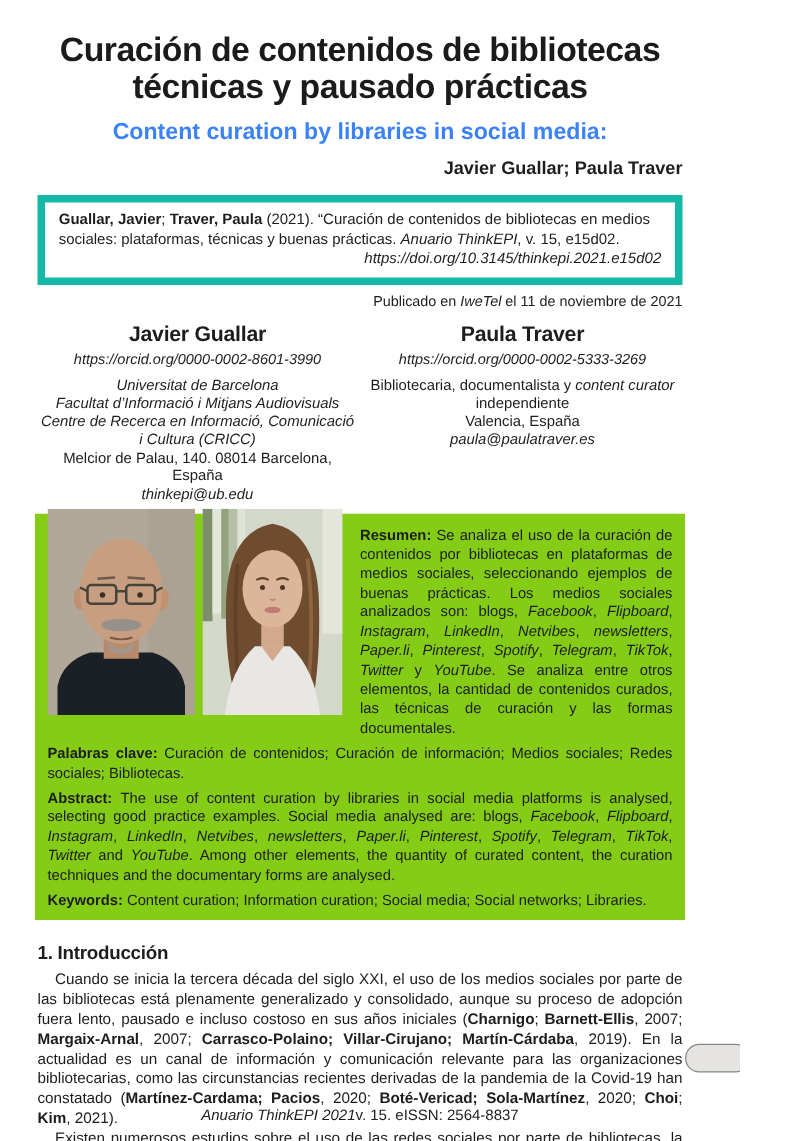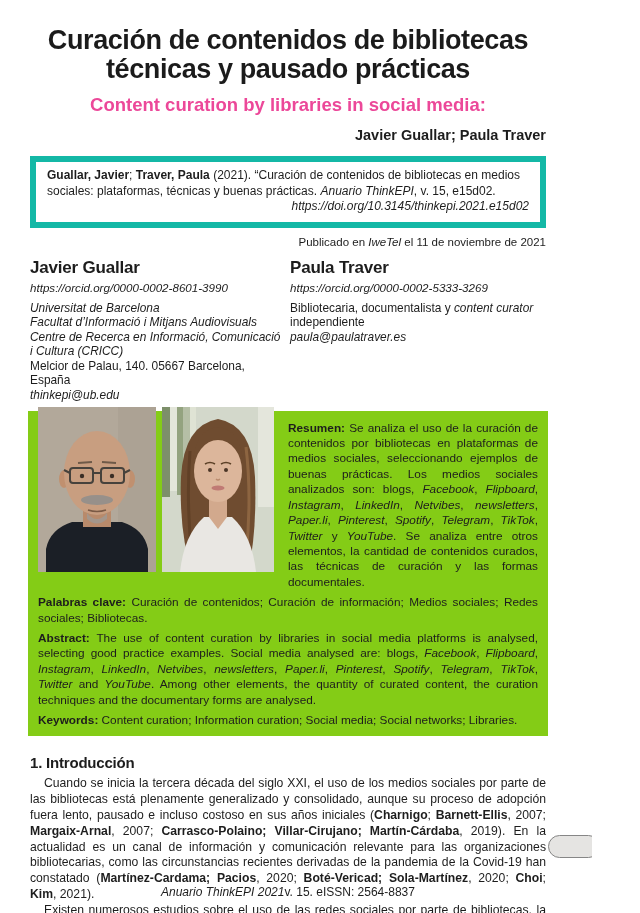--- a/index.html
+++ b/index.html
@@ -7,31 +7,31 @@
   body { font-family:"Liberation Sans", sans-serif; color:#1d1d1d; }
   .page { position:relative; width:592px; height:913px; background:#fff; overflow:hidden;
           padding:26px 46px 0 30px; }
   .b { font-weight:bold; }
   .i { font-style:italic; }
 
   
   .title-es { text-align:center; font-weight:bold; font-size:27px; line-height:29px;
               letter-spacing:-0.4px; color:#1b1b1b; }
   .title-en { text-align:center; font-weight:bold; font-size:18.5px; line-height:21px;
-              margin-top:10px; color:#ec4899; }
+              margin-top:10px; color:#3b82f6; }
   .authors-line { text-align:right; font-weight:bold; font-size:14.5px; margin-top:12px; }
 
   
   .cite-box { margin-top:13px; border:6px solid #14b8a6; background:#fff;
               padding:6px 11px 7px 11px; font-size:12px; line-height:15.5px; }
   .cite-doi { text-align:right; font-style:italic; }
   .published { margin-top:8px; text-align:right; font-size:11.5px; }
 
   
-  .authors-grid { display:grid; grid-template-columns:1fr 1fr; column-gap:4px; margin-top:10px; }
+  .authors-grid { display:grid; grid-template-columns:1fr 1fr; column-gap:4px; margin-top:10px;text-align:center; }
   .a-name { font-size:17px; font-weight:bold; letter-spacing:-0.2px; }
   .a-orcid { font-size:11.6px; font-style:italic; margin-top:3px; }
   .a-block { margin-top:7px; font-size:11.9px; line-height:14.6px; }
   .a-affil div { font-style:italic; }
 
   
   .abstract-box { margin-top:8px; margin-left:-2px; margin-right:-2px;
                   background:#84cc16; padding:10px 10px 8px 10px; }
   .photos { float:left; display:flex; gap:6px; margin:-14px 14px 16px 0; }
   .photos svg { display:block; }
@@ -75,29 +75,30 @@
   <div class="published"><span>Publicado en </span><span class="i">IweTel</span><span> el 11 de noviembre de 2021</span></div>
 
   <div class="authors-grid">
     <div class="author">
       <div class="a-name">Javier Guallar</div>
       <div class="a-orcid">https://orcid.org/0000-0002-8601-3990</div>
       <div class="a-block a-affil">
         <div>Universitat de Barcelona</div>
         <div>Facultat d’Informació i Mitjans Audiovisuals</div>
         <div>Centre de Recerca en Informació, Comunicació i Cultura (CRICC)</div>
-        <div style="font-style:normal;">Melcior de Palau, 140. 05667 Barcelona, España</div>
+        <div style="font-style:normal;">Melcior de Palau, 140. 08014 Barcelona, España</div>
         <div class="i">thinkepi@ub.edu</div>
       </div>
     </div>
     <div class="author">
       <div class="a-name">Paula Traver</div>
       <div class="a-orcid">https://orcid.org/0000-0002-5333-3269</div>
       <div class="a-block">
         <div><span>Bibliotecaria, documentalista y </span><span class="i">content curator</span><span> independiente</span></div>
+        <div>Valencia, España</div>
         <div class="i">paula@paulatraver.es</div>
       </div>
     </div>
   </div>
 
   <div class="abstract-box clearfix">
     <div class="photos">
 
       <svg width="118" height="165" viewBox="0 0 118 165">
         <rect x="0" y="0" width="118" height="165" fill="#b2a89a"></rect>

